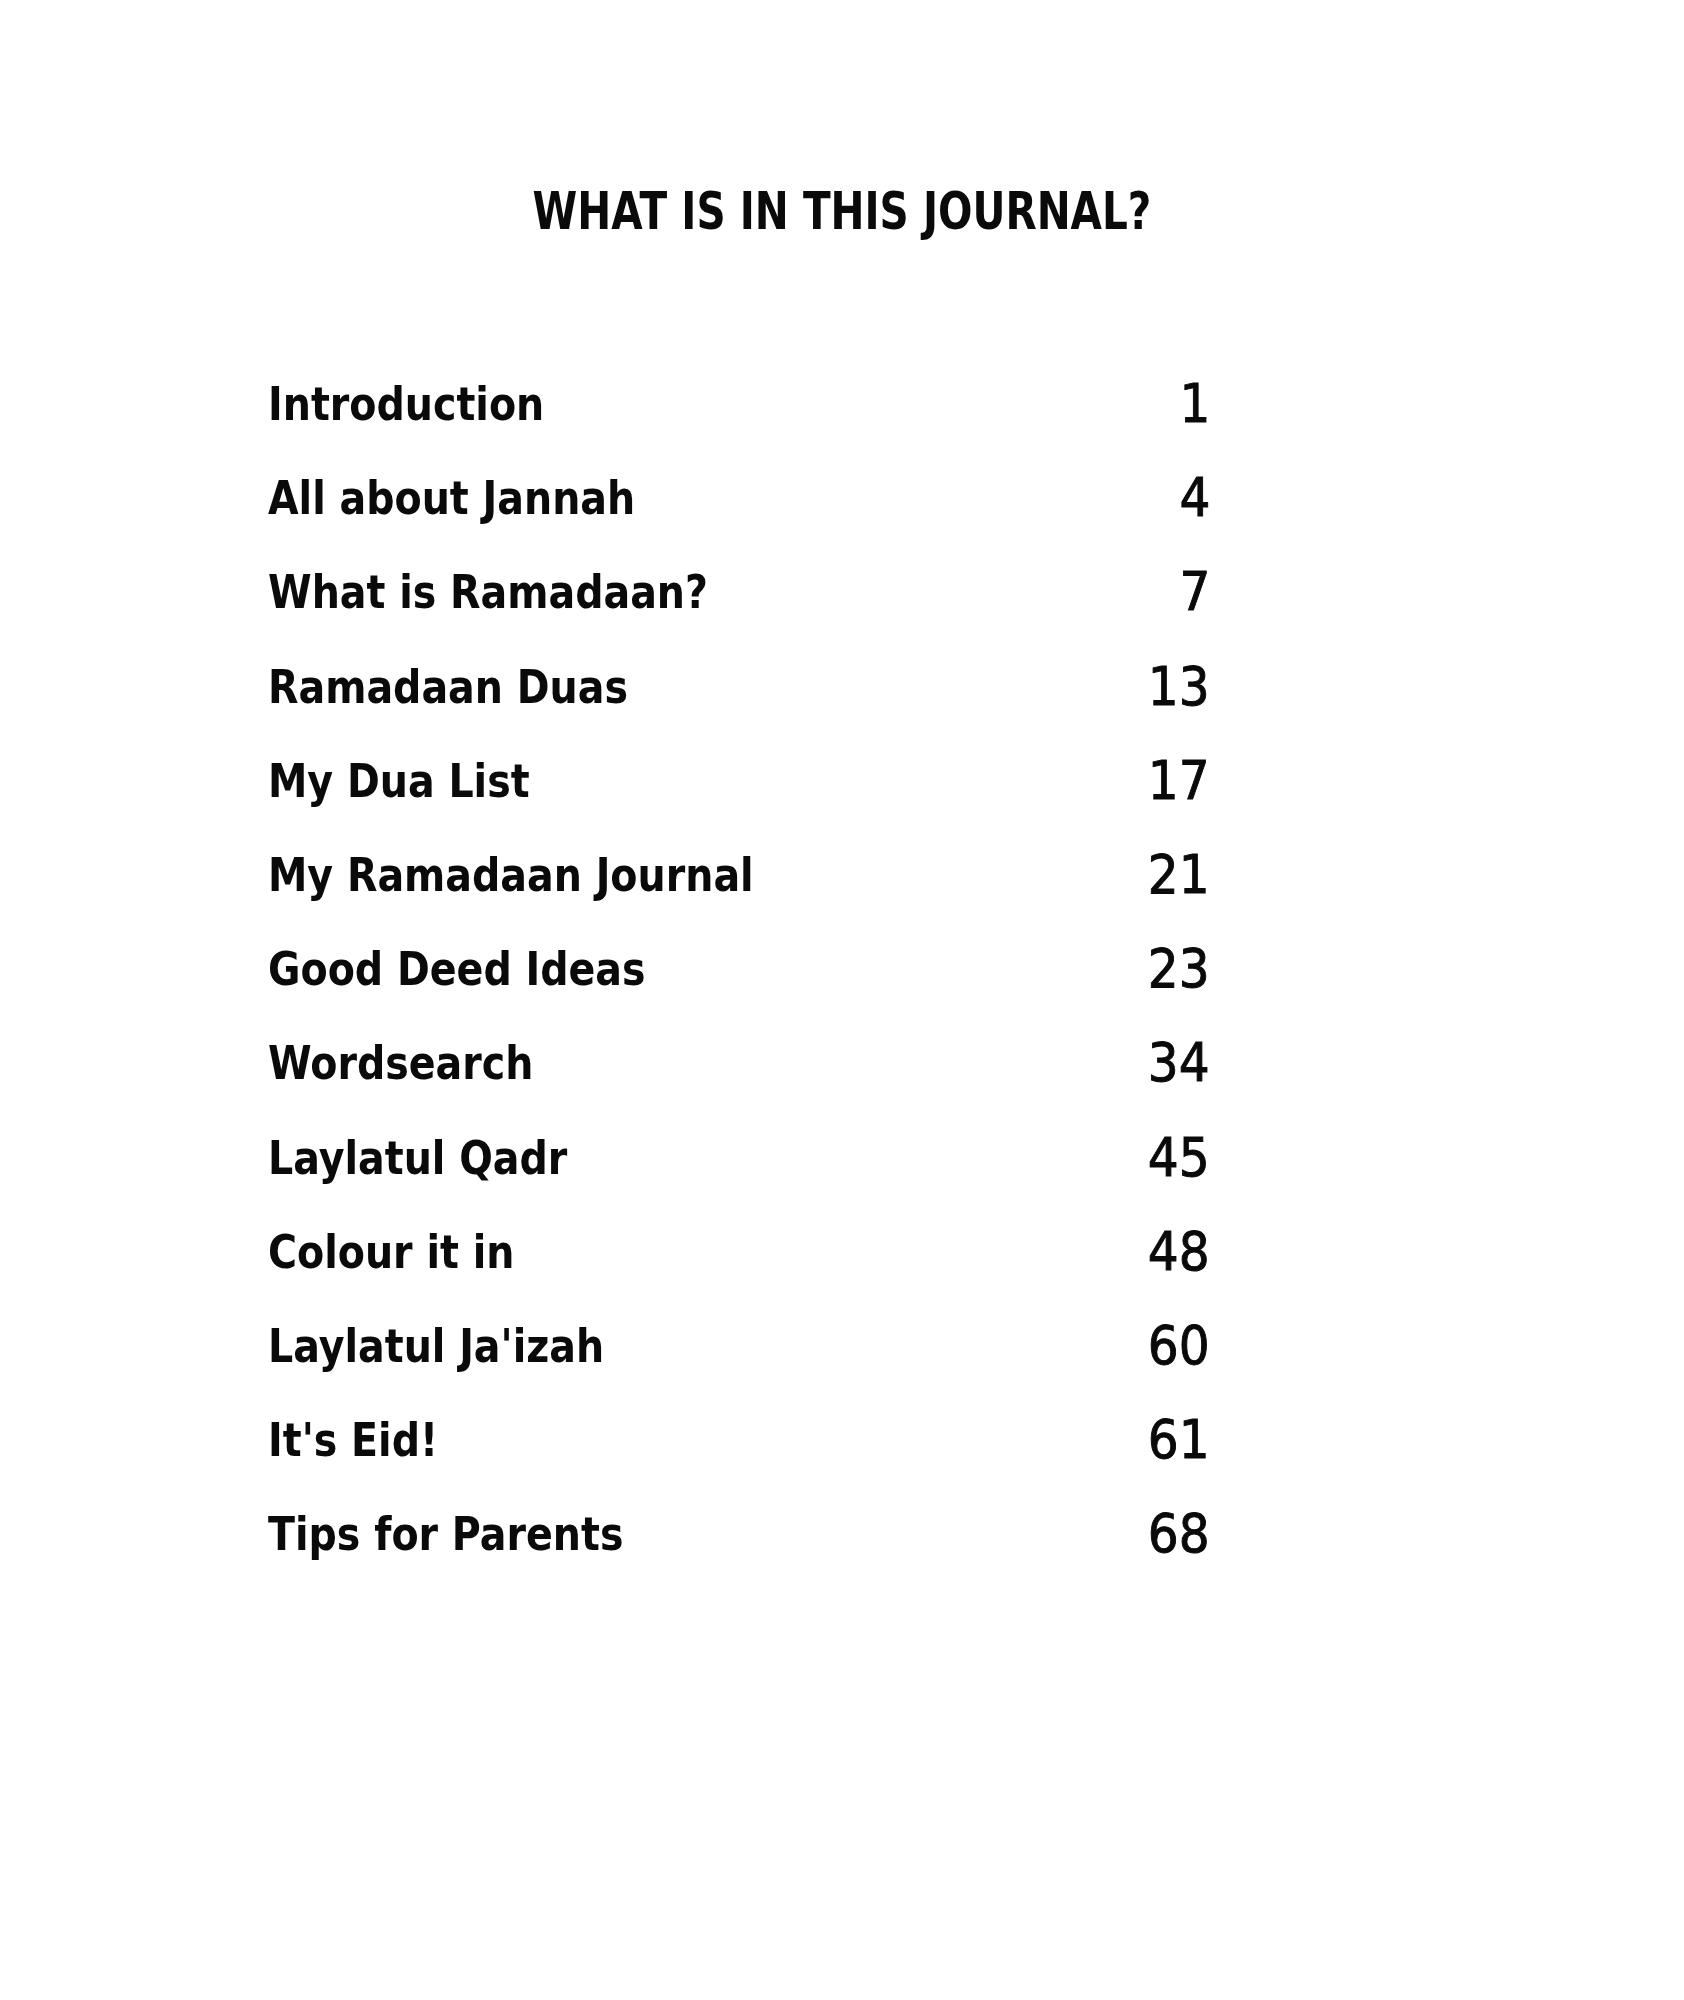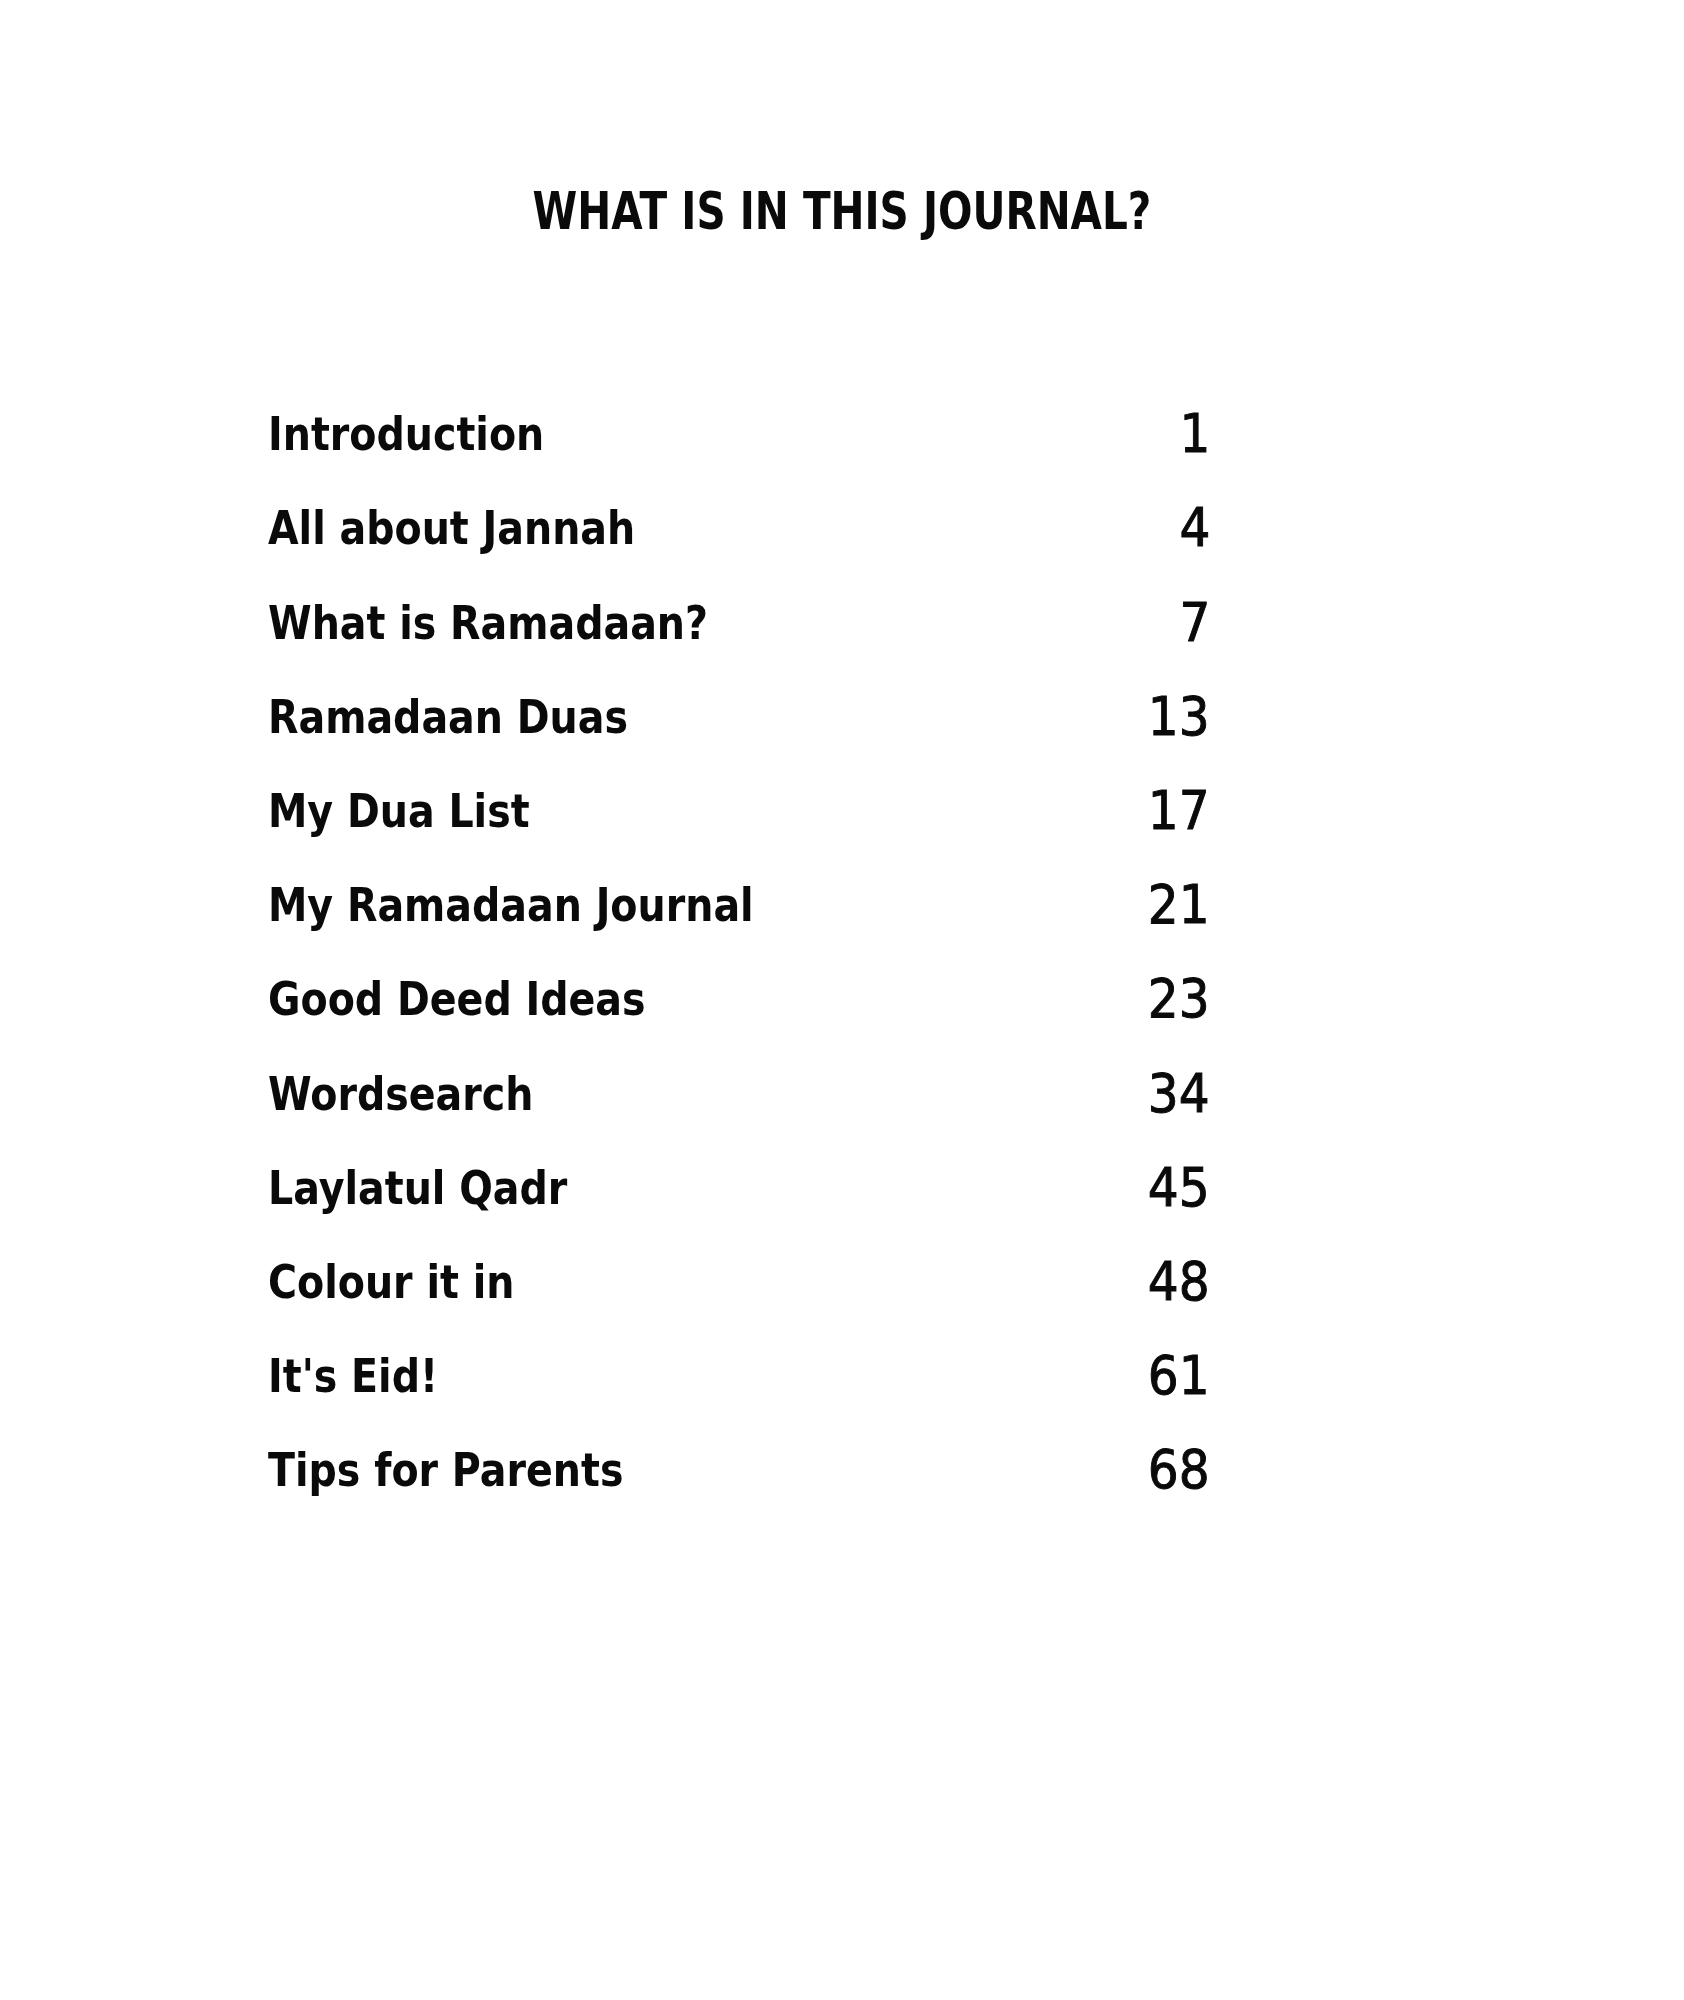--- a/index.html
+++ b/index.html
@@ -40,21 +40,21 @@
       left: 268px;
       top: 372px;
       width: 942px;
       margin: 0;
       padding: 0;
       list-style: none;
     }
     .toc-row {
       display: flex;
       justify-content: space-between;
-      align-items: flex-end;
+      align-items: flex-start;
       height: 94.2px;
     }
     .toc-label {
       font-family: "DejaVu Sans", sans-serif;
       font-weight: bold;
       font-size: 46px;
       line-height: 64px;
       white-space: nowrap;
       transform: scaleX(0.86);
       transform-origin: 0 50%;
@@ -114,20 +114,24 @@
     </li>
     <li class="toc-row">
       <span class="toc-label">Laylatul Qadr</span>
       <span class="toc-page">45</span>
     </li>
     <li class="toc-row">
       <span class="toc-label">Colour it in</span>
       <span class="toc-page">48</span>
     </li>
     <li class="toc-row">
+      <span class="toc-label">Laylatul Ja'izah</span>
+      <span class="toc-page">60</span>
+    </li>
+    <li class="toc-row">
       <span class="toc-label">It's Eid!</span>
       <span class="toc-page">61</span>
     </li>
     <li class="toc-row">
       <span class="toc-label">Tips for Parents</span>
       <span class="toc-page">68</span>
     </li>
   </ul>
 </div>
 

